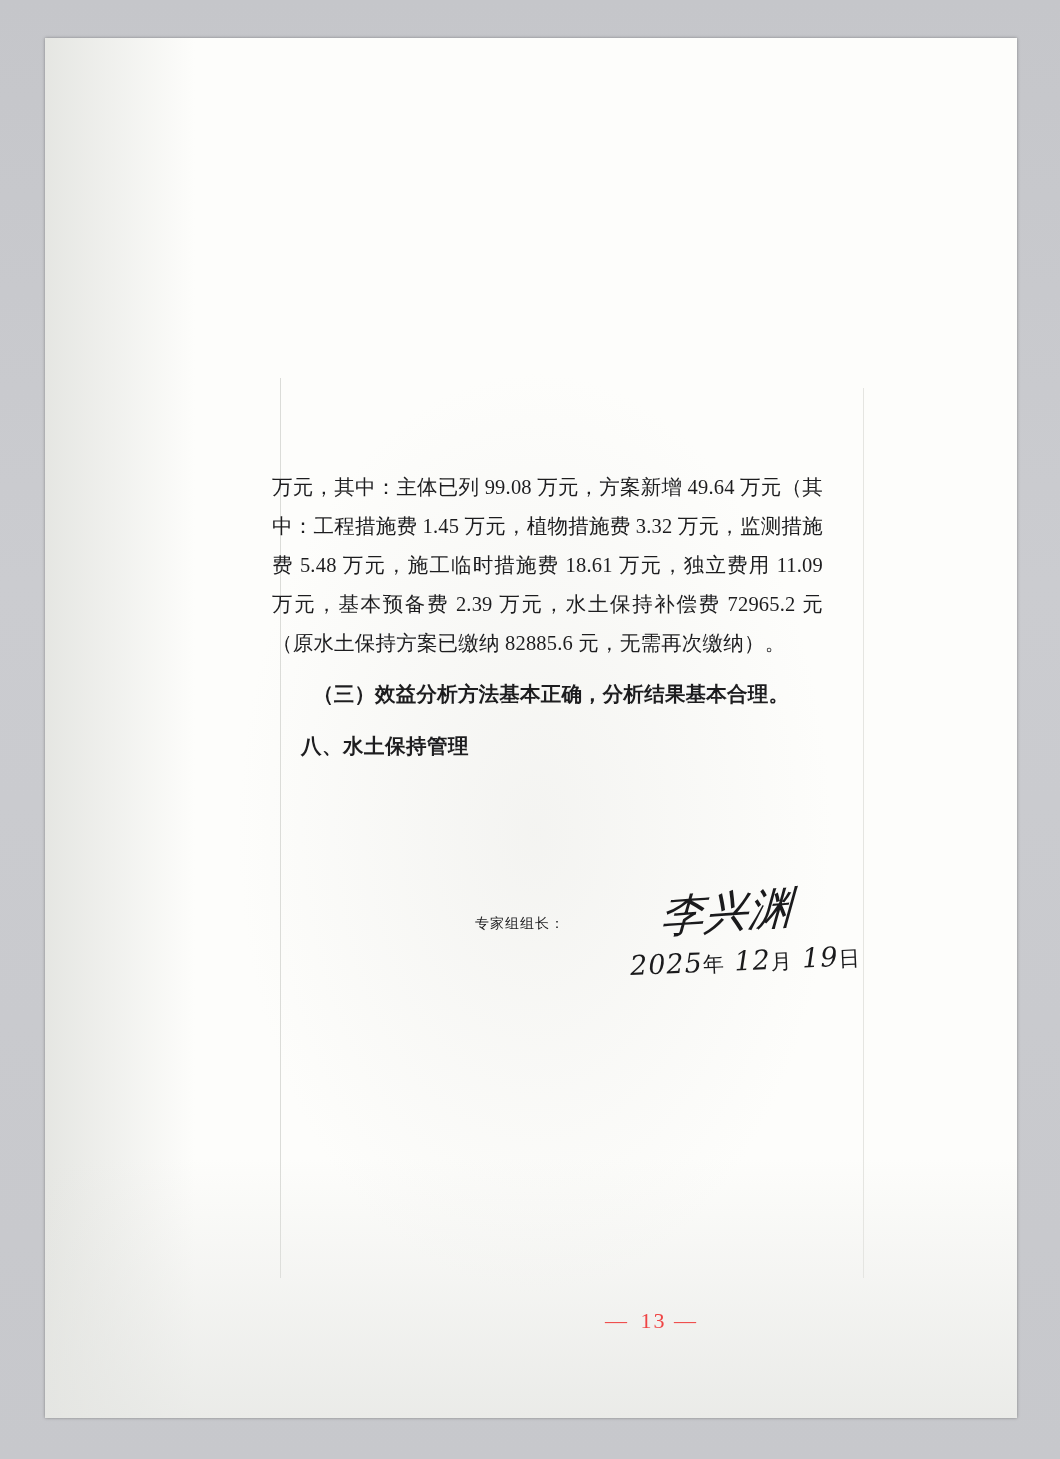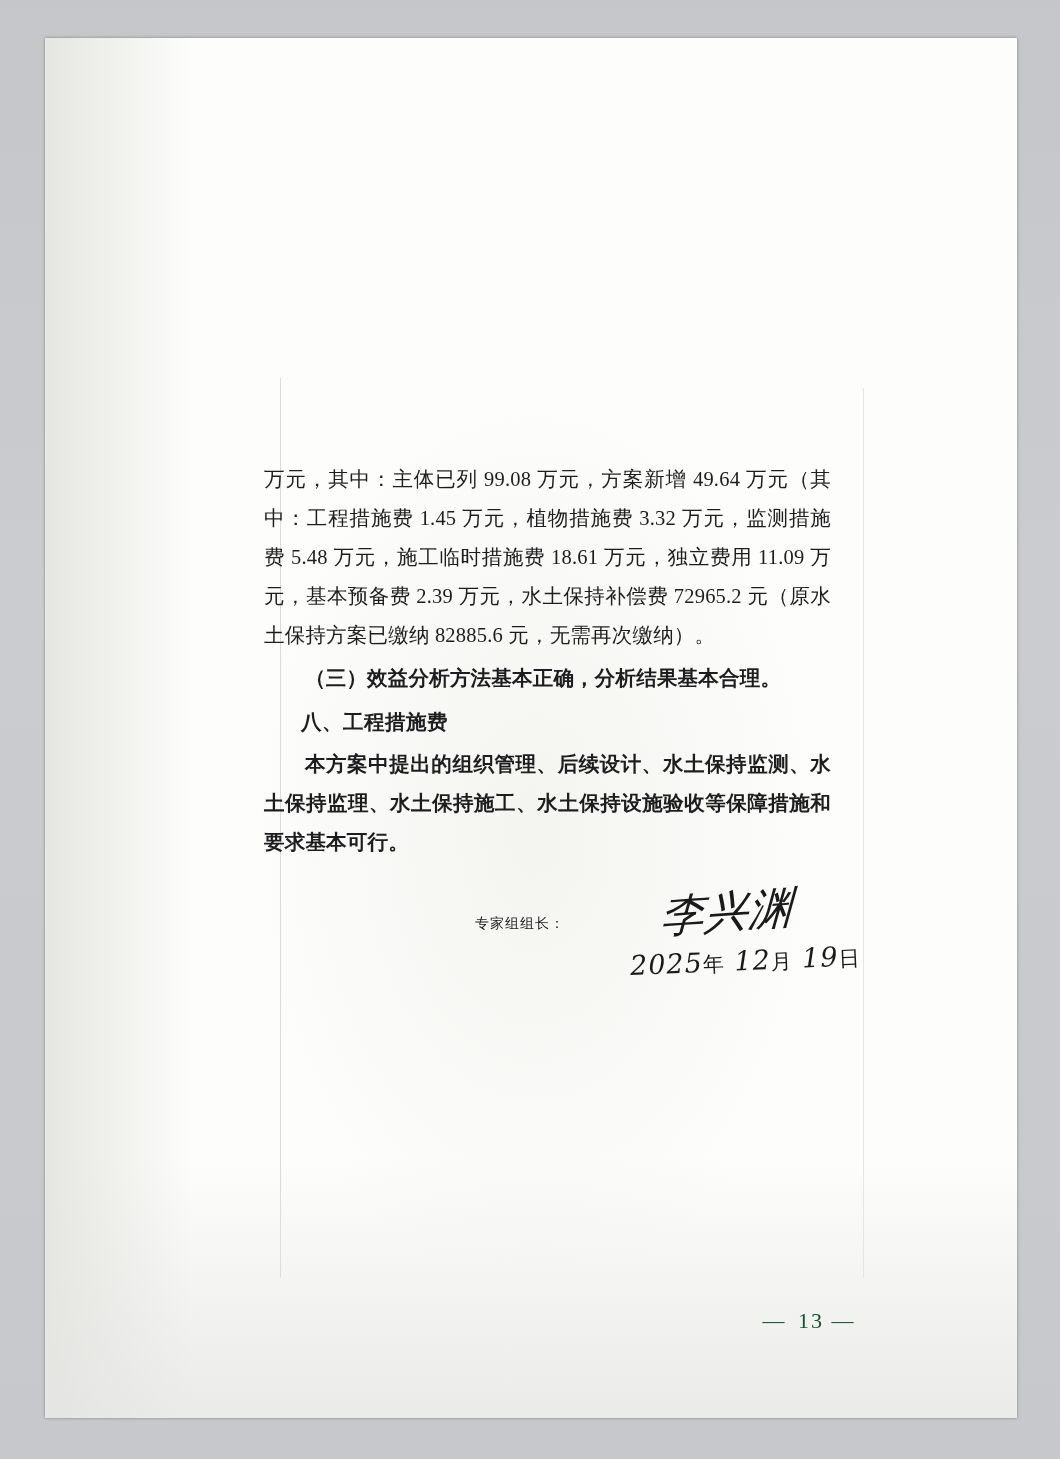--- a/index.html
+++ b/index.html
@@ -79,21 +79,21 @@
     top: 418px;
     width: 575px;
     color: #1d1d1f;
     font-size: 20.5px;
     line-height: 39px;
     letter-spacing: 0.2px;
     text-align: justify;
     text-justify: inter-ideograph;
   }
   .para {
-    margin: 4px;
+    margin: 12px;
     text-indent: 0;
   }
   .para.indent {
     text-indent: 2em;
     font-weight: bold;
   }
   .heading {
     margin: 0;
     font-weight: bold;
     font-family: "Liberation Sans", "DejaVu Sans", sans-serif;
@@ -149,44 +149,42 @@
     font-style: normal;
     font-size: 21px;
   }
 
   
   .page-number {
     position: absolute;
     left: 0;
     right: 0;
     top: 1270px;
-    text-align: center;
-    color: #14532d;
+    color: #ef4444;
     font-size: 22px;
     letter-spacing: 2px;
     padding-left: 560px;
   }
   .page-number .dash { letter-spacing: 6px; }
 </style>
 </head>
 <body>
 
 <div class="viewport">
   <div class="page">
     <div class="scan-shade-left"></div>
     <div class="scan-blotch"></div>
     <div class="scan-streak"></div>
     <div class="scan-streak2"></div>
     <div class="scan-shade-bottom"></div>
 
     <div class="body-text">
       <p class="para">万元，其中：主体已列 99.08 万元，方案新增 49.64 万元（其中：工程措施费 1.45 万元，植物措施费 3.32 万元，监测措施费 5.48 万元，施工临时措施费 18.61 万元，独立费用 11.09 万元，基本预备费 2.39 万元，水土保持补偿费 72965.2 元（原水土保持方案已缴纳 82885.6 元，无需再次缴纳）。</p>
       <p class="para indent">（三）效益分析方法基本正确，分析结果基本合理。</p>
-      <p class="heading">八、工程措施费</p>
-      <p class="para indent">本方案中提出的组织管理、后续设计、水土保持监测、水土保持监理、水土保持施工、水土保持设施验收等保障措施和要求基本可行。</p>
+      <p class="heading">八、水土保持管理</p>
     </div>
 
     <div class="sign-block">
       <div class="sign-row">
         <span class="sign-label">专家组组长：</span>
         <span class="sign-name">李兴渊</span>
       </div>
       <div class="sign-date">
         <span>2025</span><span class="cn">年</span>
         <span>12</span><span class="cn">月</span>

